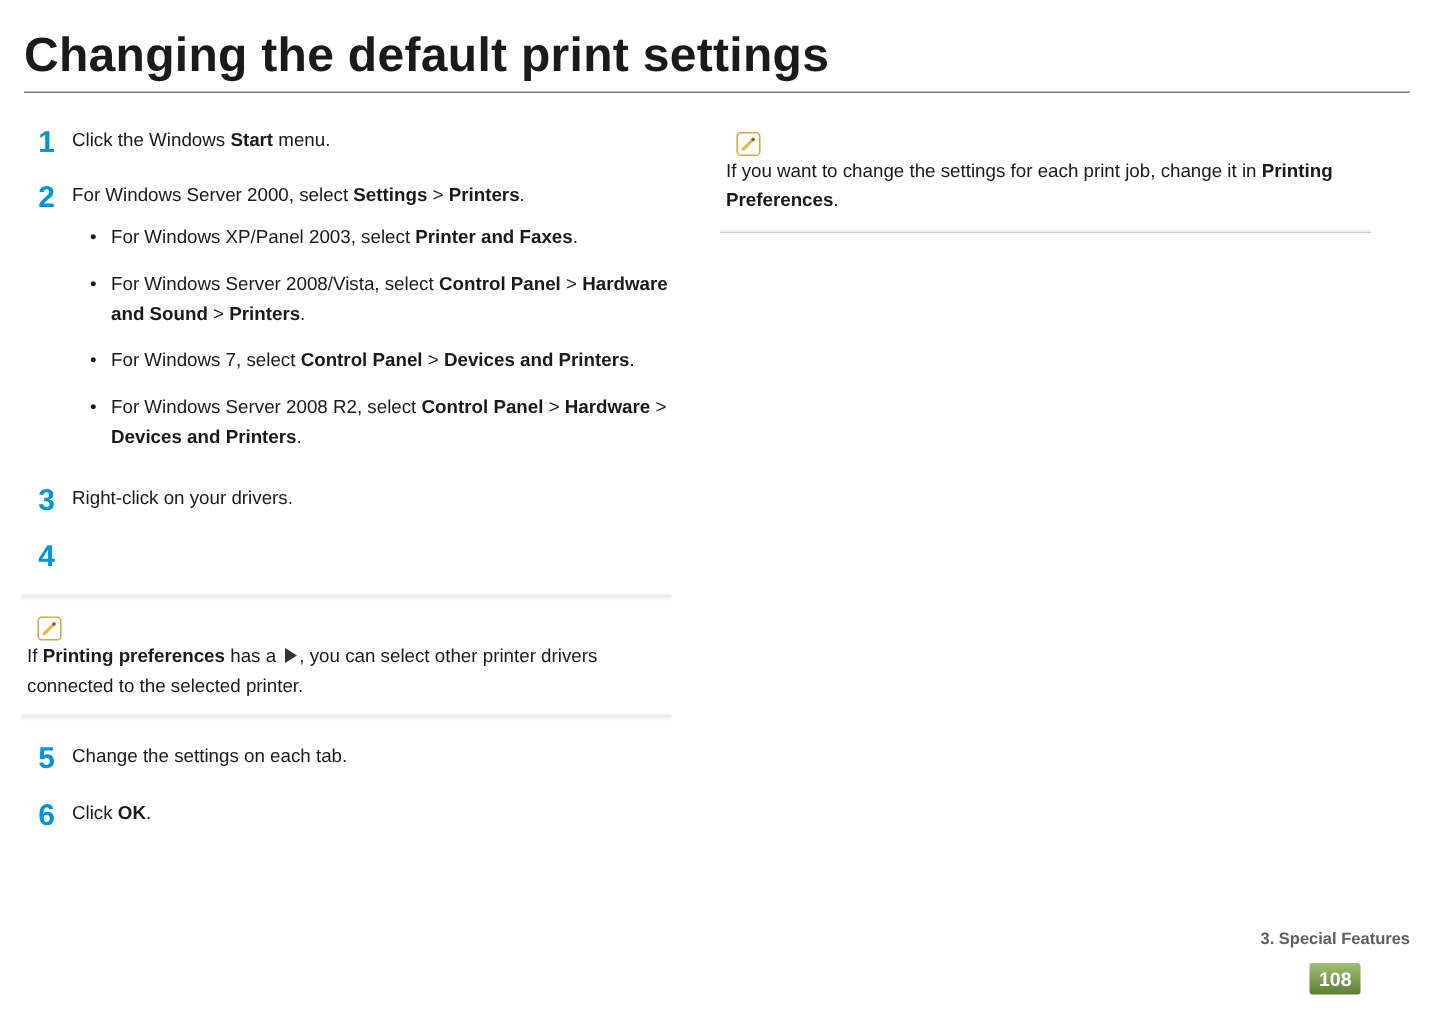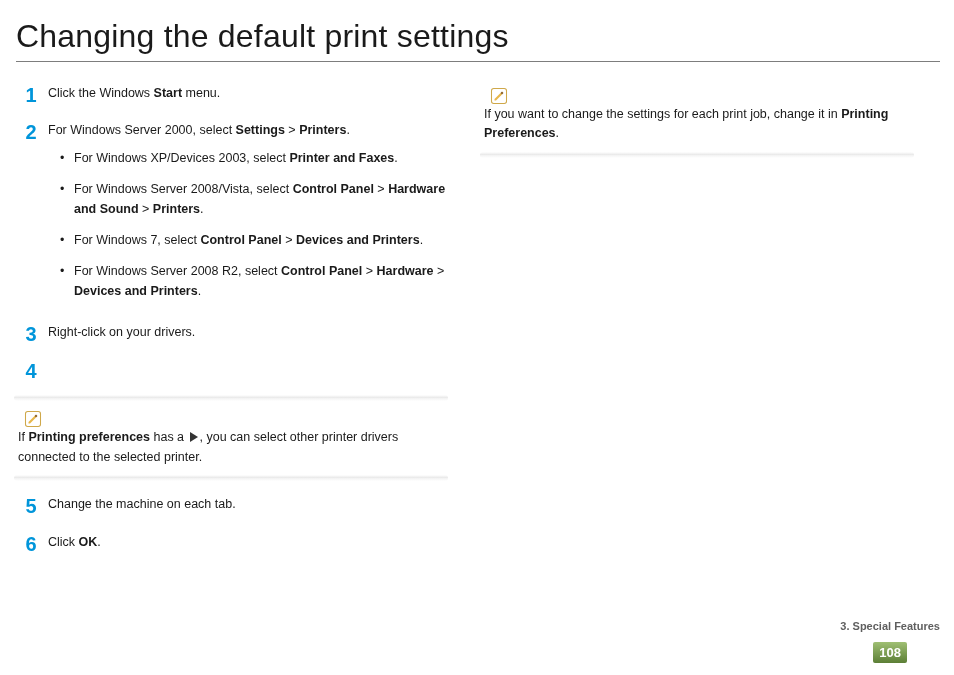--- a/index.html
+++ b/index.html
@@ -9,21 +9,21 @@
     color: #1a1a1a;
     background: #fff;
   }
   .page {
     width: 954px;
     height: 675px;
     position: relative;
     box-sizing: border-box;
   }
   .title {
-    font-weight: 400;
+    font-weight: 700;
     font-size: 32px;
     padding: 18px 0 6px 16px;
     letter-spacing: 0.2px;
   }
   .title-rule {
     height: 0;
     border-bottom: 1px solid #7d7d7d;
     margin: 0 14px 0 16px;
   }
   .columns {
@@ -157,21 +157,21 @@
       </div>
 
       <div class="step">
         <div class="num">2</div>
         <div class="body">
           <p class="para">
             <span>For Windows Server 2000, select </span><b>Settings</b><span> &gt; </span><b>Printers</b><span>.</span>
           </p>
           <ul class="sublist">
             <li>
-              <span>For Windows XP/Devices 2003, select </span><b>Printer and Faxes</b><span>.</span>
+              <span>For Windows XP/Panel 2003, select </span><b>Printer and Faxes</b><span>.</span>
             </li>
             <li>
               <span>For Windows Server 2008/Vista, select </span><b>Control Panel</b><span> &gt; </span><b>Hardware and Sound</b><span> &gt; </span><b>Printers</b><span>.</span>
             </li>
             <li>
               <span>For Windows 7, select </span><b>Control Panel</b><span> &gt; </span><b>Devices and Printers</b><span>.</span>
             </li>
             <li>
               <span>For Windows Server 2008 R2, select </span><b>Control Panel</b><span> &gt; </span><b>Hardware</b><span> &gt; </span><b>Devices and Printers</b><span>.</span>
             </li>
@@ -205,21 +205,21 @@
           <div class="txt">
             <span>If </span><b>Printing preferences</b><span> has a </span><span class="tri"></span><span>, you can select other printer drivers connected to the selected printer.</span>
           </div>
         </div>
         <div class="note-bar"></div>
       </div>
 
       <div class="step">
         <div class="num">5</div>
         <div class="body">
-          <p class="para">Change the machine on each tab.</p>
+          <p class="para">Change the settings on each tab.</p>
         </div>
       </div>
 
       <div class="step">
         <div class="num">6</div>
         <div class="body">
           <p class="para">
             <span>Click </span><b>OK</b><span>.</span>
           </p>
         </div>

